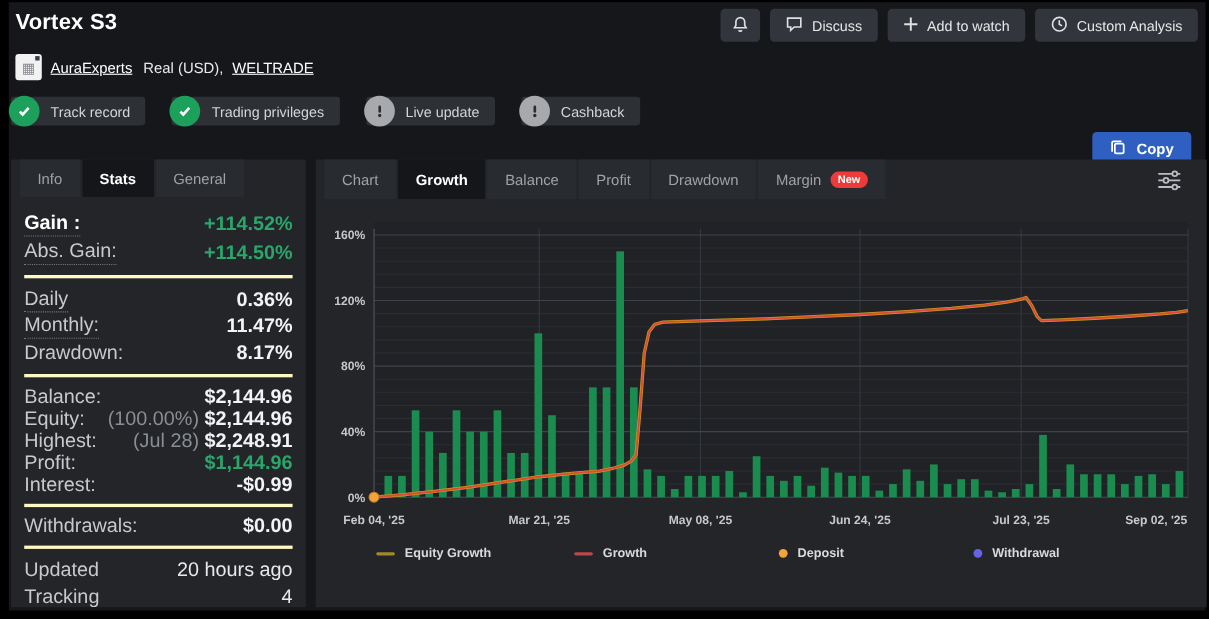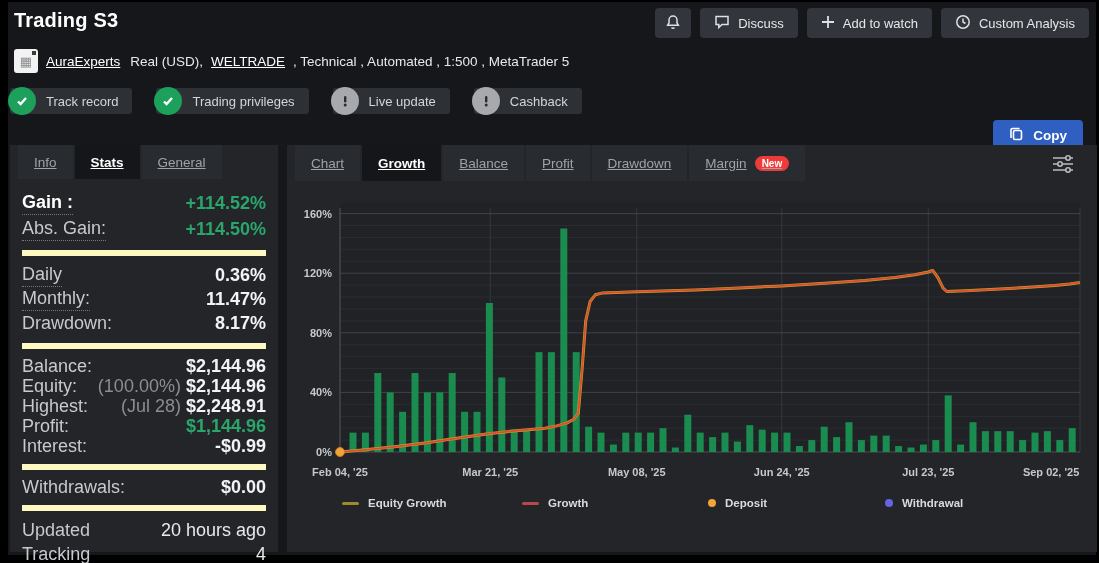--- a/index.html
+++ b/index.html
@@ -29,30 +29,30 @@
   .circ.warn { background:#a7a9ad; }
   .copy-btn { position:absolute; right:13px; top:86px; height:30px; background:#2f5fc0; border-radius:4px; color:#fff; font-size:13.5px; font-weight:bold; display:flex; align-items:center; gap:9px; padding:0 16px; cursor:pointer;margin-top:32px; }
 
   
   .panel { position:absolute; background:#232529; }
   .stats-panel { left:2px; top:143px; width:268px; height:407px; }
   .chart-panel { left:279px; top:143px; width:810px; height:407px; }
 
   
   .tabs { display:flex; gap:2px; padding-left:8px; }
-  .tab { height:34px; display:flex; align-items:center; gap:8px; padding:0 16px; background:#282b30; color:#9fa2a6; font-size:13.5px; cursor:pointer;text-decoration:underline; }
+  .tab { height:34px; display:flex; align-items:center; gap:8px; padding:0 16px; background:#282b30; color:#9fa2a6; font-size:13.5px; cursor:pointer; }
   .chart-panel .tab { height:36px; }
   .tab.active { background:#141619; color:#fff; font-weight:bold; }
   .new-badge { background:#ef3a3a; color:#fff; font-size:10px; font-weight:bold; border-radius:8px; padding:2px 7px; }
   .filter-ic { position:absolute; right:22px; top:8px; cursor:pointer; color:#b9bcc0; }
 
   
   .groups { padding:4px 12px 0 12px; }
   .group { padding:7px 0 8px 0; }
-  .group + .group { border-top:6px solid #fef9c3; }
+  .group + .group { border-top:3px solid #fef9c3; }
   .row { display:flex; justify-content:space-between; align-items:center; height:22px; font-size:18px; }
   .g-tall .row { height:26px; }
   .g-med .row { height:24px; }
   .g-compact .row { height:20px; }
   .row .lb { color:#c7c9cc; }
   .row .lb.dotted { border-bottom:1px dotted #75787d; padding-bottom:1px; }
   .row .lb.boldlb { color:#fff; font-weight:bold; }
   .row .val { color:#f2f3f4; font-weight:bold; }
   .row .val.plainval { font-weight:normal; color:#e8e9ea; }
   .row .val .pfx { color:#8a8d92; font-weight:normal; margin-right:5px; }
@@ -66,21 +66,21 @@
   .leg-item:nth-child(3){ left:413px; } .leg-item:nth-child(4){ left:590px; }
   .sw-line { width:17px; height:3px; border-radius:2px; }
   .sw-dot { width:8px; height:8px; border-radius:50%; }
 </style>
 </head>
 <body>
 
 <div class="page">
 
   <div class="hdr">
-    <div class="title">Trading S3</div>
+    <div class="title">Vortex S3</div>
     <div class="hdr-actions">
       <div class="btn icon-only">
         <span><svg width="16" height="16" viewBox="0 0 16 16" fill="none" stroke="#dfe0e2" stroke-width="1.5">
               <path d="M8 2a4 4 0 0 0-4 4v3l-1.3 2.2h10.6L12 9V6a4 4 0 0 0-4-4z"></path>
               <path d="M6.6 13.4a1.5 1.5 0 0 0 2.8 0"></path>
             </svg></span>
       </div>
       <div class="btn">
         <span><svg width="16" height="15" viewBox="0 0 16 15" fill="none" stroke="#dfe0e2" stroke-width="1.5">
               <path d="M2 2.5h12v8H8l-3.2 3v-3H2z"></path>
@@ -101,21 +101,20 @@
         <span>Custom Analysis</span>
       </div>
     </div>
   </div>
 
   <div class="meta">
     <span class="avatar">▦</span>
     <span class="lnk">AuraExperts</span>
     <span class="sep">Real (USD),</span>
     <span class="lnk">WELTRADE</span>
-    <span>, Technical , Automated , 1:500 , MetaTrader 5</span>
   </div>
 
   <div class="badges">
       <span class="pill">
         <span class="circ ok">
           <svg width="14" height="14" viewBox="0 0 14 14" fill="none" stroke="#fff" stroke-width="2.4">
             <path d="M3 7.5l2.6 2.6L11 4"></path>
           </svg>
         </span>
         <span>Track record</span>

